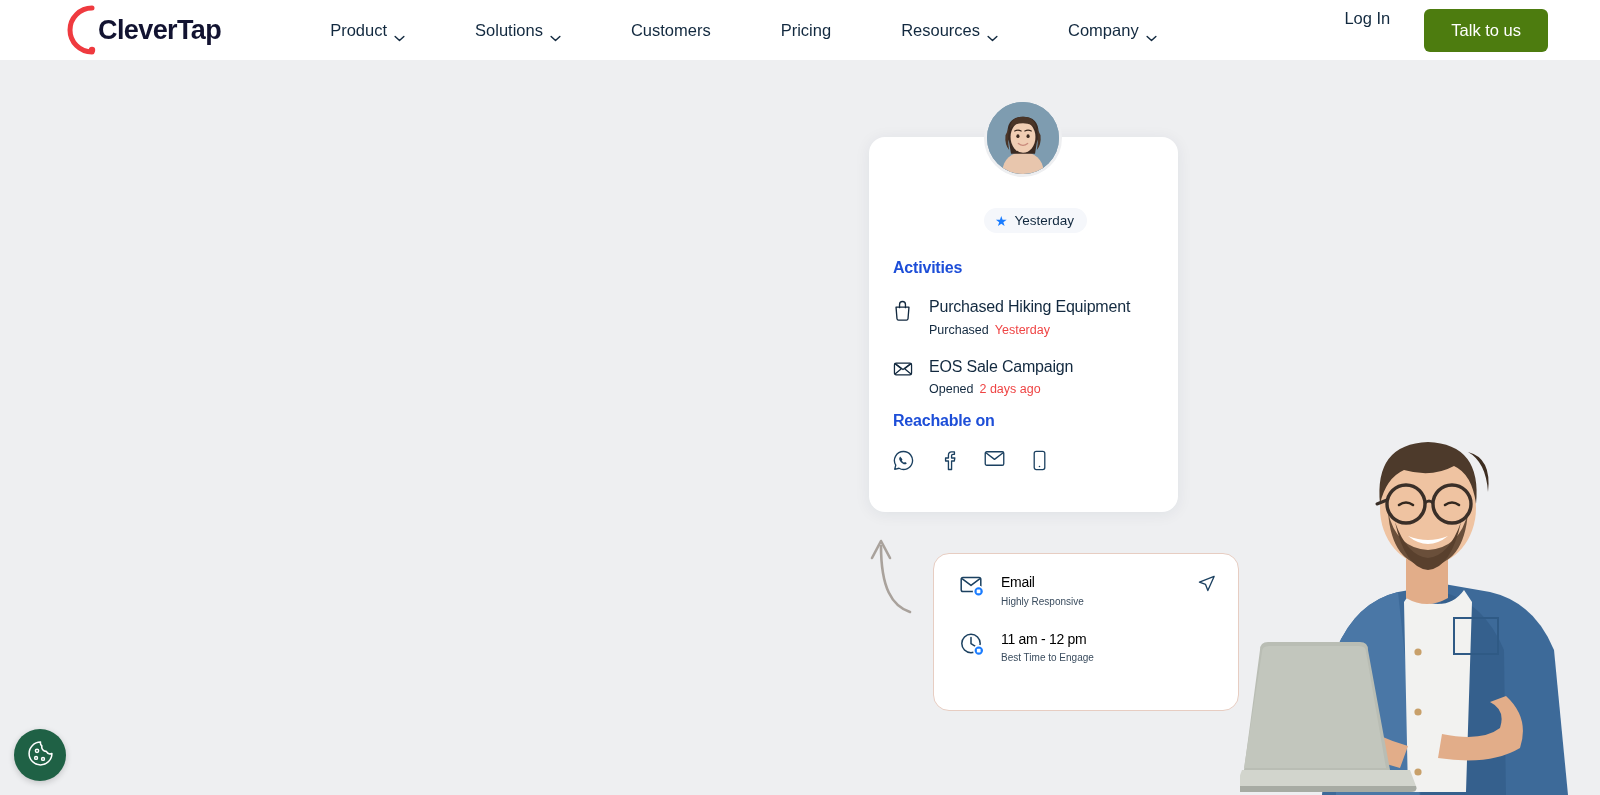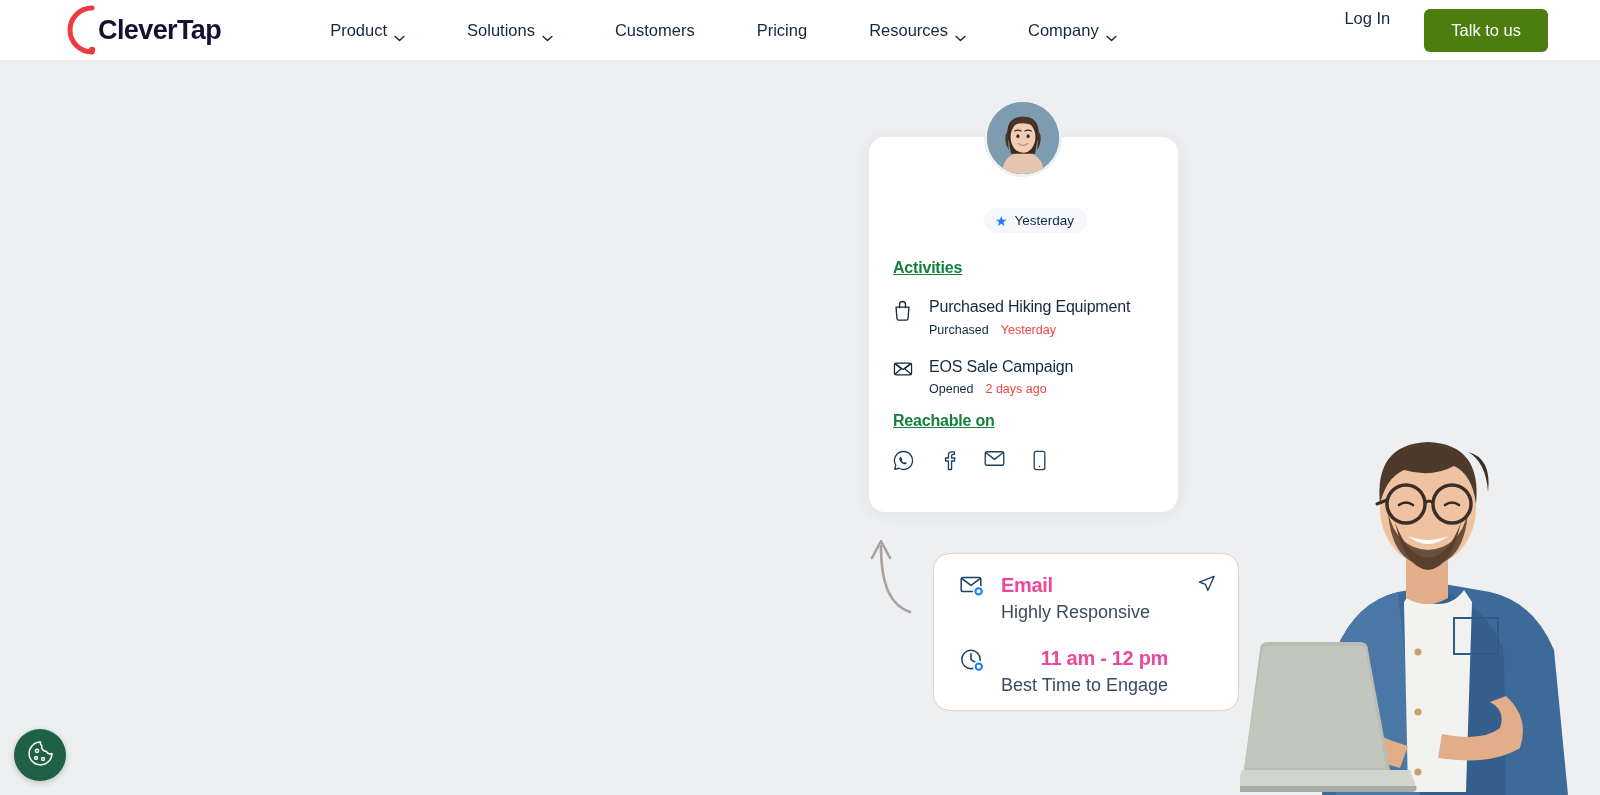--- a/index.html
+++ b/index.html
@@ -15,21 +15,21 @@
   .navbar {
     position:absolute; top:0; left:0; width:1600px; height:60px;
     background:#ffffff; display:flex; align-items:center; z-index:40;
   }
   .brand { display:flex; align-items:center; margin-left:62px; gap:2px; }
   .brand-mark { width:40px; height:56px; position:relative; flex:none; }
   .brand-text {
     font-size:27px; font-weight:700; color:#121331;
     letter-spacing:-0.6px; margin-left:-6px;
   }
-  .nav-links { display:flex; align-items:center; margin-left:80px; gap:4px; }
+  .nav-links { display:flex; align-items:center; margin-left:80px; gap:12px; }
   .nav-item {
     display:flex; align-items:center; gap:7px;
     font-size:16.5px; color:#12293f; padding:0 29px; cursor:pointer;
     white-space:nowrap;
   }
   .chev { width:11px; height:7px; display:inline-block; flex:none; }
   .nav-right { margin-left:auto; display:flex; align-items:flex-start; gap:34px; margin-right:52px; }
   .login { font-size:16.5px; color:#12293f; cursor:pointer; }
   .cta {
     background:#4d7c0f; color:#fff; font-size:16.5px;
@@ -61,46 +61,46 @@
   .avatar svg { display:block; width:100%; height:100%; }
   .badge {
     position:absolute; left:984px; top:208px;
     display:flex; align-items:center; gap:7px;
     background:#f5f7fb; border-radius:14px; padding:5px 13px 5px 11px;
     font-size:13.5px; color:#12293f; white-space:nowrap;
   }
   .badge .star { color:#1a7cff; font-size:14px; line-height:1; }
 
   .sec-title {
-    font-size:16px; font-weight:700; color:#15803d; letter-spacing:-0.2px;text-decoration:underline;
+    font-size:16px; font-weight:700; color:#1d4ed8; letter-spacing:-0.2px;
   }
   .activities { position:absolute; left:24px; top:122px; right:18px; }
   .act-row { display:flex; gap:16px; margin-top:21px; }
   .act-icon { width:20px; flex:none; padding-top:2px; color:#12293f; }
   .act-main { font-size:16px; color:#12293f; letter-spacing:-0.2px; line-height:1.1; }
-  .act-meta { margin-top:7px; display:flex; gap:12px; font-size:12.5px; }
+  .act-meta { margin-top:7px; display:flex; gap:6px; font-size:12.5px; }
   .act-meta .label { color:#12293f; }
   .act-meta .time { color:#ef4444; }
 
   .reach { position:absolute; left:24px; top:275px; }
   .reach-icons { display:flex; gap:28px; margin-top:20px; color:#1b4060; }
   .reach-icons > span { cursor:pointer; display:block; }
 
   
   .email-card {
     position:absolute; left:933px; top:553px; width:306px; height:158px;
     background:#fff; border:1.5px solid #e7cdc2; border-radius:16px;
     z-index:10;
   }
   .ec-row { display:flex; gap:15px; padding:0 0 0 26px; }
   .ec-row.first { padding-top:21px; }
-  .ec-row.second { padding-top:25px;text-align:right; }
+  .ec-row.second { padding-top:25px; }
   .ec-icon { width:26px; flex:none; }
-  .ec-title { font-size:20px; color:#ec4899; letter-spacing:-0.3px; line-height:1.05;font-weight:bold; }
-  .ec-sub { font-size:18px; color:#3a4c5e; margin-top:6px; }
+  .ec-title { font-size:14px; color:#000000; letter-spacing:-0.3px; line-height:1.05; }
+  .ec-sub { font-size:10px; color:#3a4c5e; margin-top:6px; }
   .send-icon { position:absolute; right:22px; top:20px; color:#1b4060; cursor:pointer; }
 
   
   .curve-arrow { position:absolute; left:862px; top:524px; width:56px; height:96px; }
 
   
   .person { position:absolute; left:1240px; top:400px; width:360px; height:395px; z-index:20; }
   .person svg { display:block; width:100%; height:100%; }
 
   

